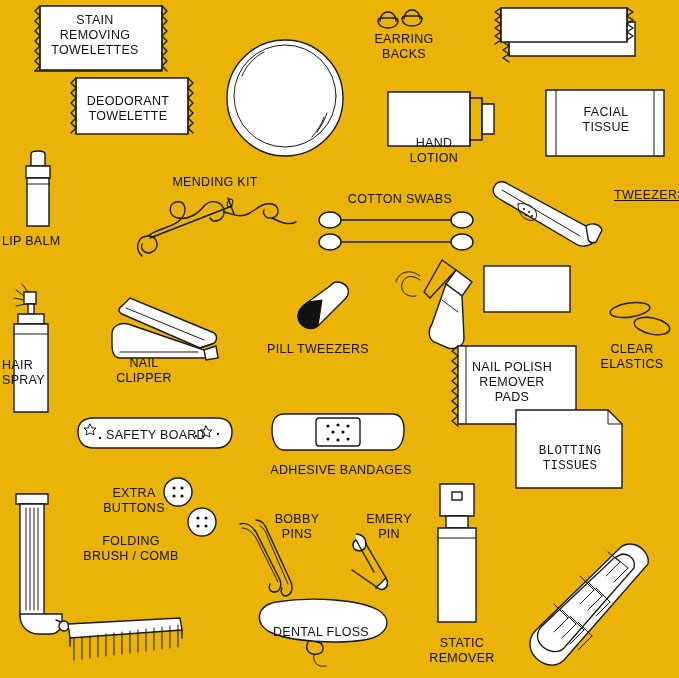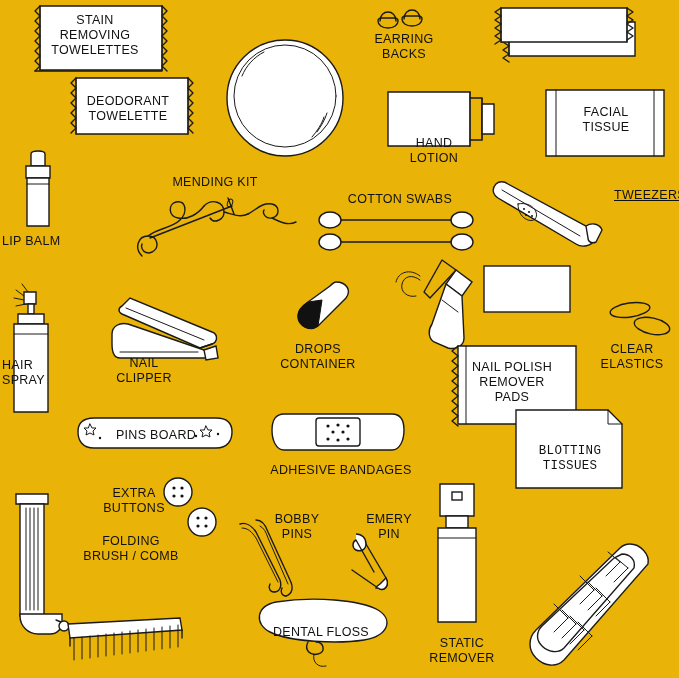--- a/index.html
+++ b/index.html
@@ -227,21 +227,21 @@
   </div>
   <div class="label" style="left:102px; top:356px; width:84px;">NAIL
 CLIPPER</div>
 
   <div class="item" style="left:286px; top:278px;">
     <svg width="74" height="56" viewBox="0 0 74 56">
       <path class="fillwhite" d="M50 4 C60 4 66 12 60 20 L32 48 C24 54 12 48 12 38 C12 32 16 28 22 24 L44 8 C46 6 48 4 50 4 Z"></path>
       <path class="fillblack" d="M36 22 L32 48 C24 54 12 48 12 38 C12 32 16 28 22 24 Z"></path>
     </svg>
   </div>
-  <div class="label" style="left:258px; top:342px; width:120px;">DROPS CONTAINER</div>
+  <div class="label" style="left:258px; top:342px; width:120px;">PILL TWEEZERS</div>
 
   <div class="item" style="left:436px; top:338px;">
     <svg width="152" height="98" viewBox="0 0 152 98">
       <path class="fillwhite" d="M22 8 L140 8 L140 86 L22 86 Z"></path>
       <path class="ln" d="M22 8 L16 13 L22 18 L16 23 L22 28 L16 33 L22 38 L16 43 L22 48 L16 53 L22 58 L16 63 L22 68 L16 73 L22 78 L16 83 L22 88"></path>
       <path class="ln-thin" d="M30 8 L30 86"></path>
     </svg>
   </div>
   <div class="label" style="left:456px; top:360px; width:112px;">NAIL POLISH
 REMOVER
@@ -259,21 +259,21 @@
   <div class="item" style="left:76px; top:414px;">
     <svg width="160" height="42" viewBox="0 0 160 42">
       <path class="fillwhite" d="M18 4 L140 4 C152 4 156 10 156 18 C156 26 152 34 140 34 L18 34 C6 34 2 26 2 18 C2 10 6 4 18 4 Z"></path>
       <path class="ln-thin" d="M14 10 L16 14 L20 14 L17 17 L18 21 L14 19 L10 21 L11 17 L8 14 L12 14 Z"></path>
       <path class="ln-thin" d="M130 12 L132 16 L136 16 L133 19 L134 23 L130 21 L126 23 L127 19 L124 16 L128 16 Z"></path>
       <circle class="dot" cx="24" cy="24" r="1.2"></circle>
       <circle class="dot" cx="120" cy="22" r="1.2"></circle>
       <circle class="dot" cx="142" cy="20" r="1.2"></circle>
     </svg>
   </div>
-  <div class="label" style="left:90px; top:428px; width:132px;">PINS BOARD</div>
+  <div class="label" style="left:90px; top:428px; width:132px;">SAFETY BOARD</div>
 
   <div class="item" style="left:268px; top:408px;">
     <svg width="140" height="50" viewBox="0 0 140 50">
       <path class="fillwhite" d="M16 6 L124 6 C132 6 136 12 136 22 C136 32 132 42 124 42 L16 42 C8 42 4 32 4 22 C4 12 8 6 16 6 Z"></path>
       <rect class="fillwhite" x="48" y="10" width="44" height="28" rx="3"></rect>
       <circle class="dot" cx="60" cy="18" r="1.6"></circle>
       <circle class="dot" cx="70" cy="17" r="1.6"></circle>
       <circle class="dot" cx="80" cy="18" r="1.6"></circle>
       <circle class="dot" cx="65" cy="24" r="1.6"></circle>
       <circle class="dot" cx="75" cy="24" r="1.6"></circle>

